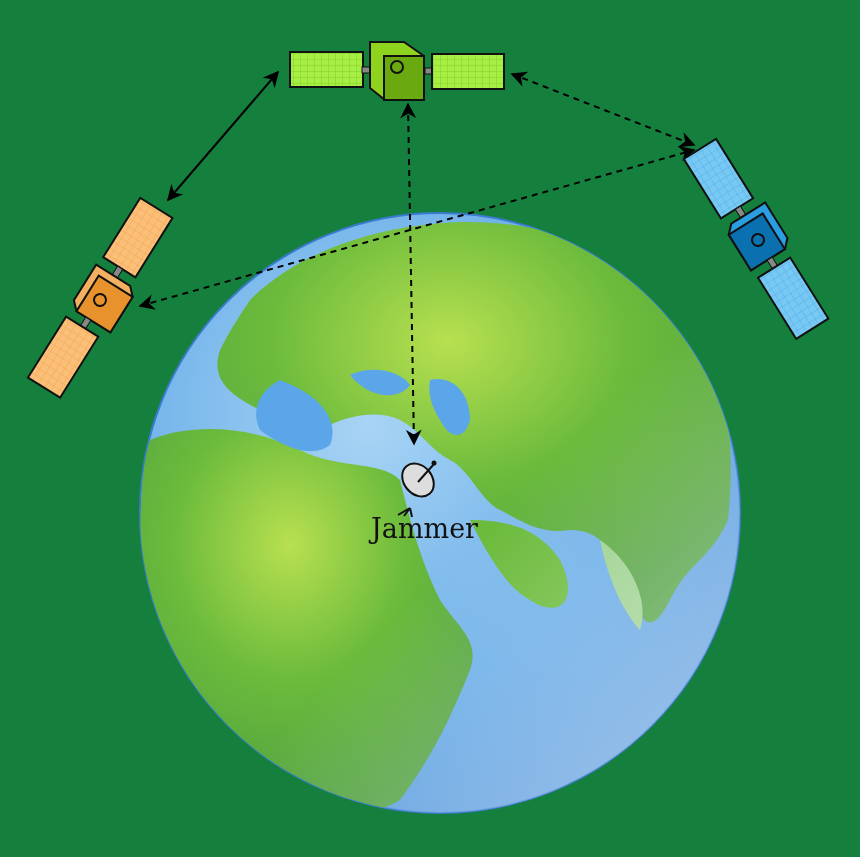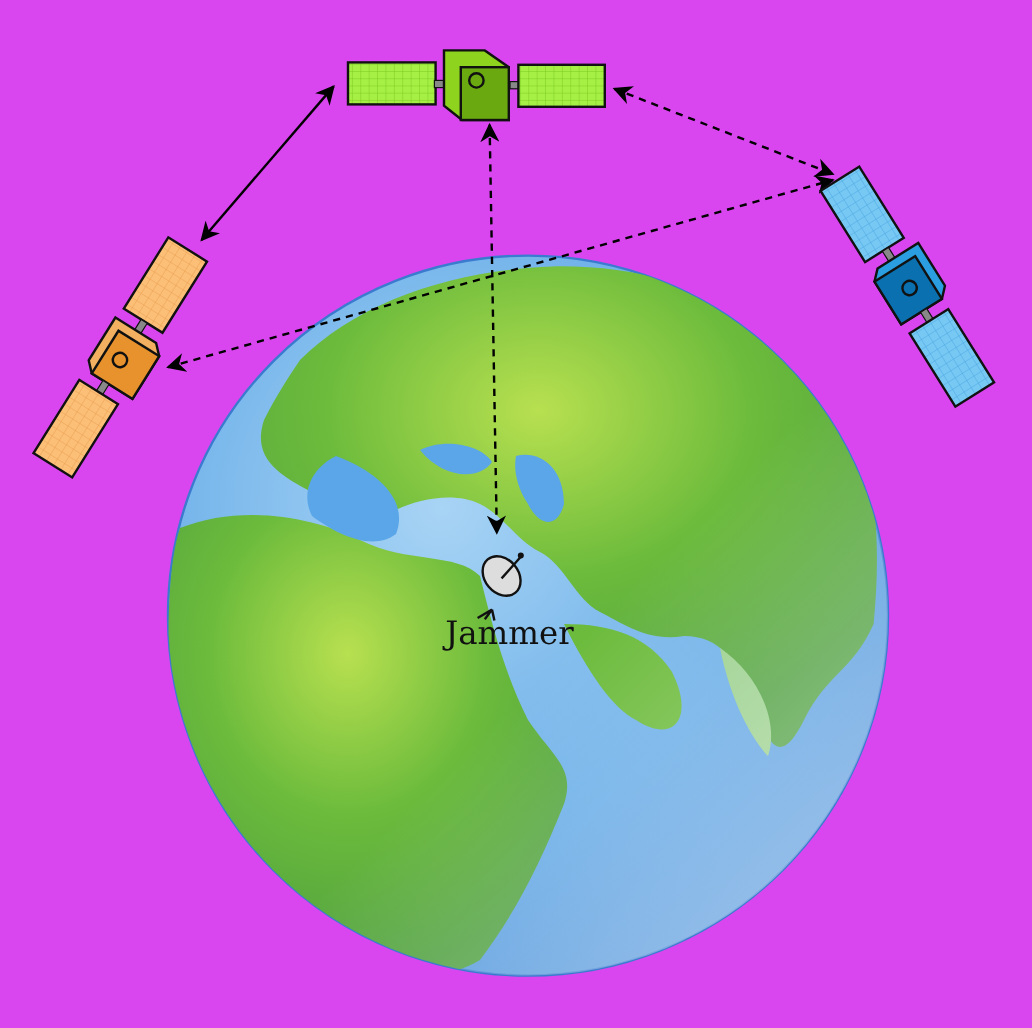--- a/index.html
+++ b/index.html
@@ -1,16 +1,16 @@
 <!DOCTYPE html>
 <html><head>
 <meta charset="utf-8">
 <style>
 html,body{margin:0;padding:0;background:#f6f6f6;}
-#stage{position:relative;width:860px;height:857px;overflow:hidden;background:#d946ef;}
+#stage{position:relative;width:860px;height:857px;overflow:hidden;background:#15803d;}
 svg{position:absolute;left:0;top:0;}
 .label{position:absolute;font-family:"DejaVu Serif",serif;font-size:27px;color:#111;}
 </style>
 </head>
 <body>
 
 <div id="stage">
 <svg width="860" height="857" viewBox="0 0 860 857">
   <defs>
     <radialGradient id="ocean" cx="0.38" cy="0.35" r="0.75">

